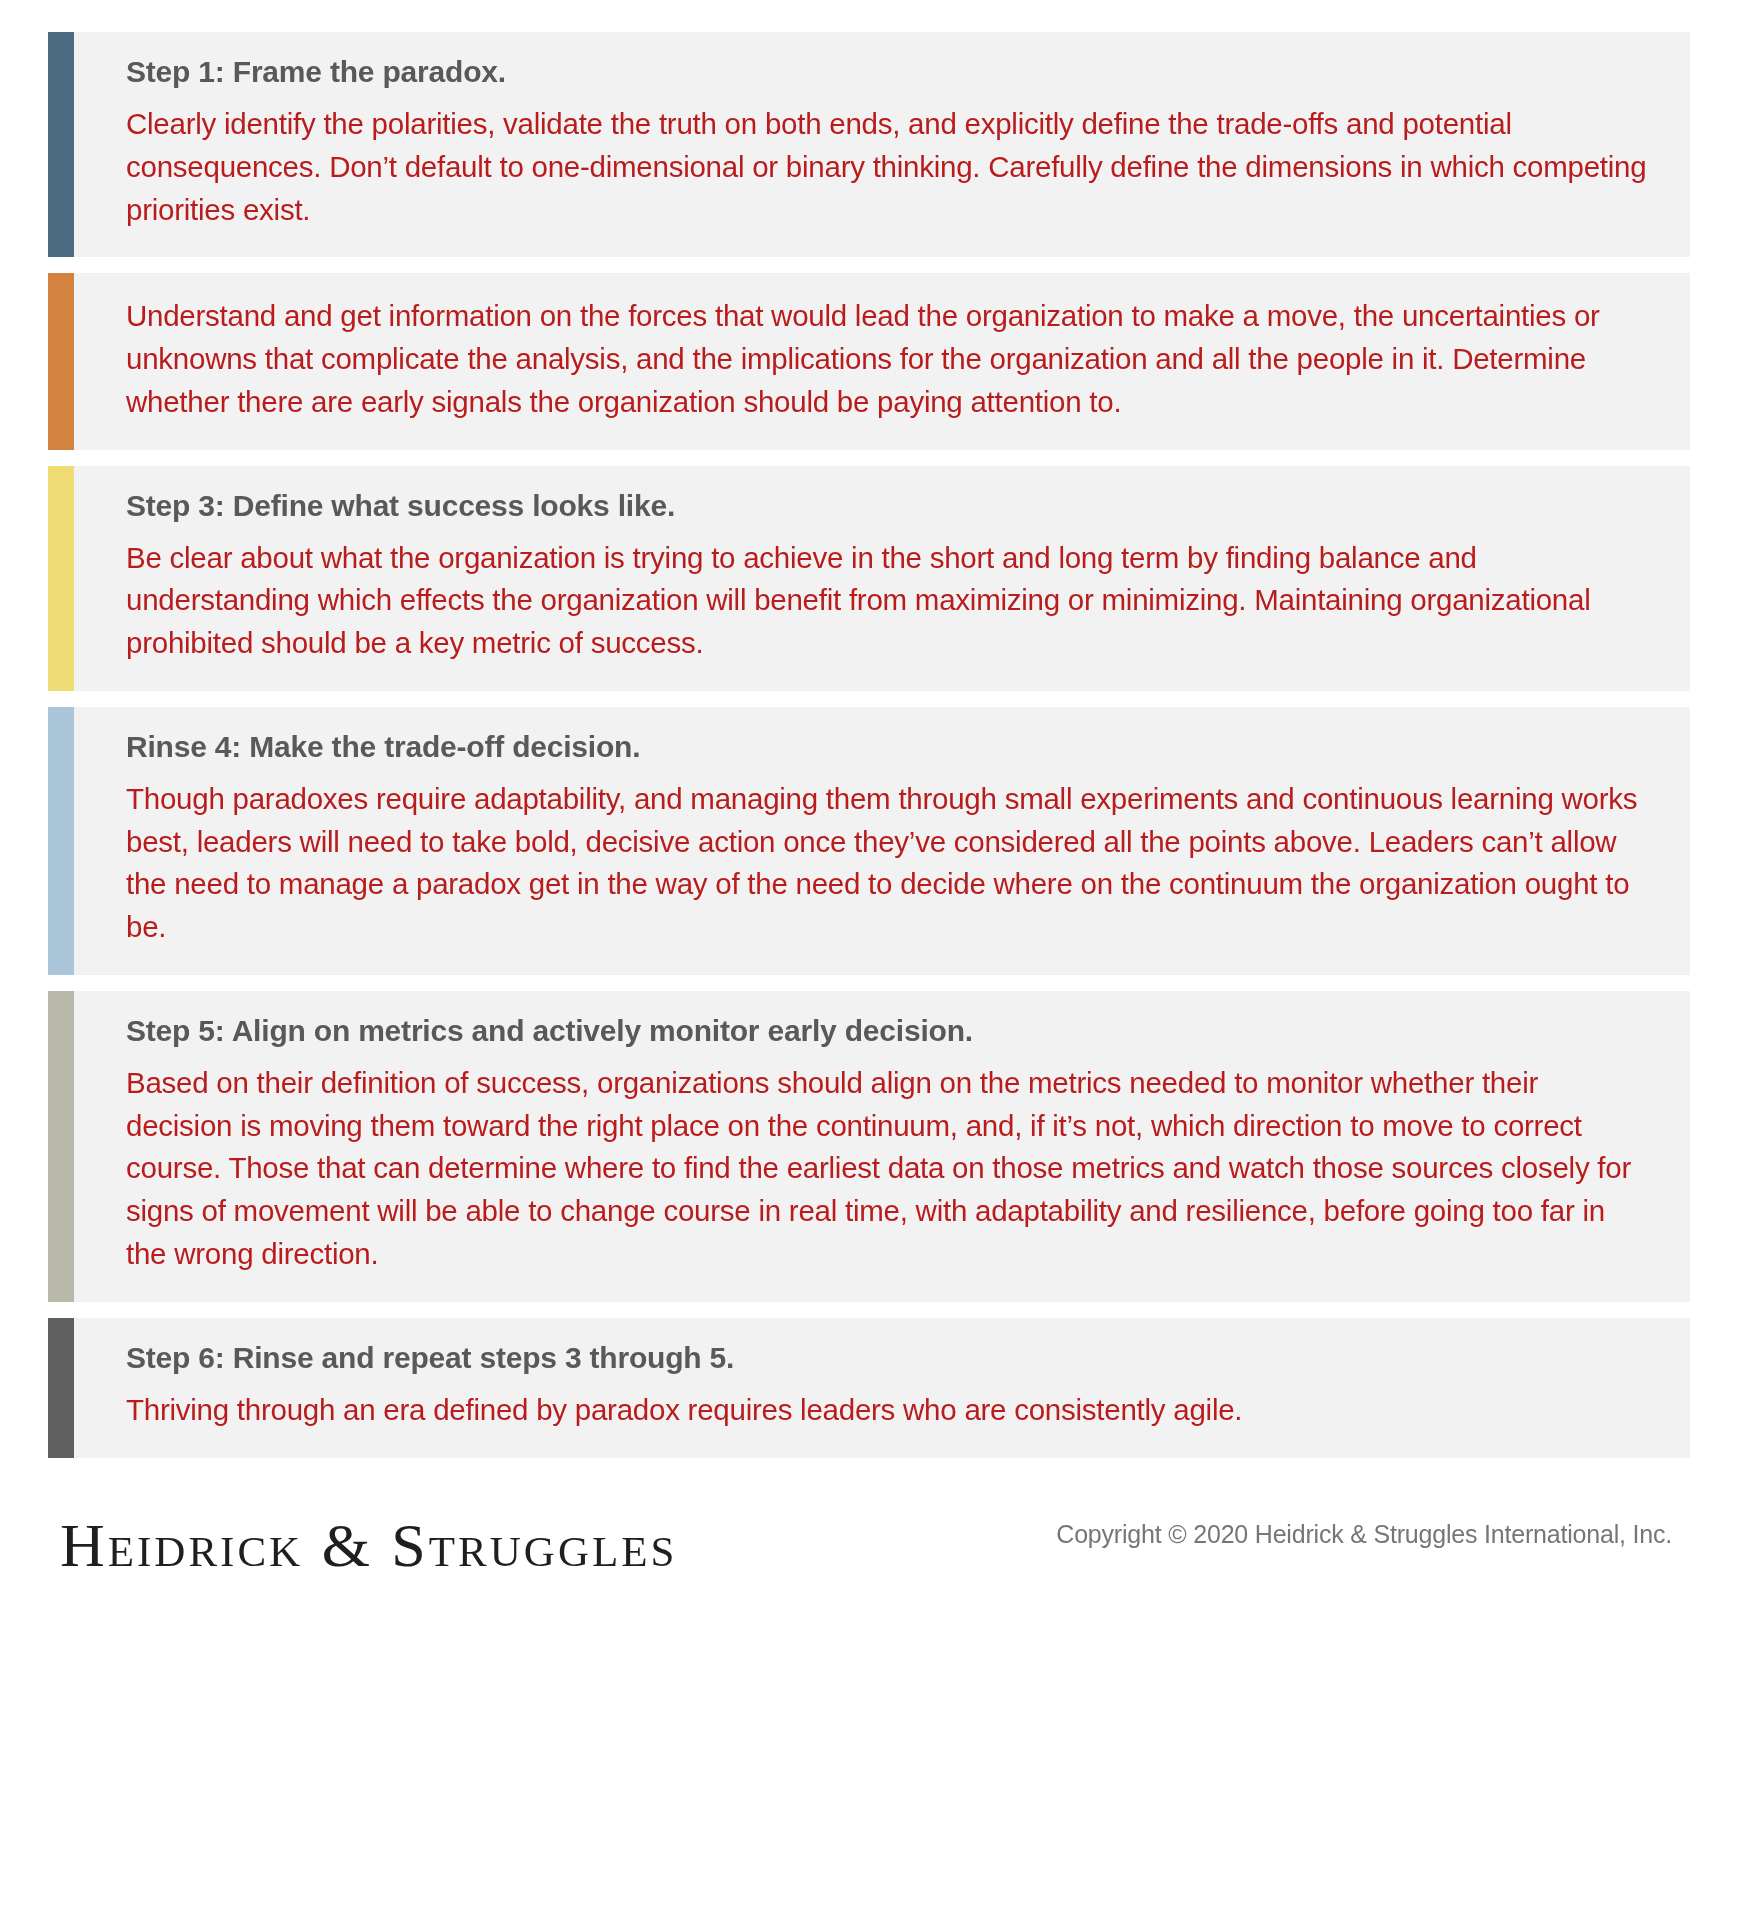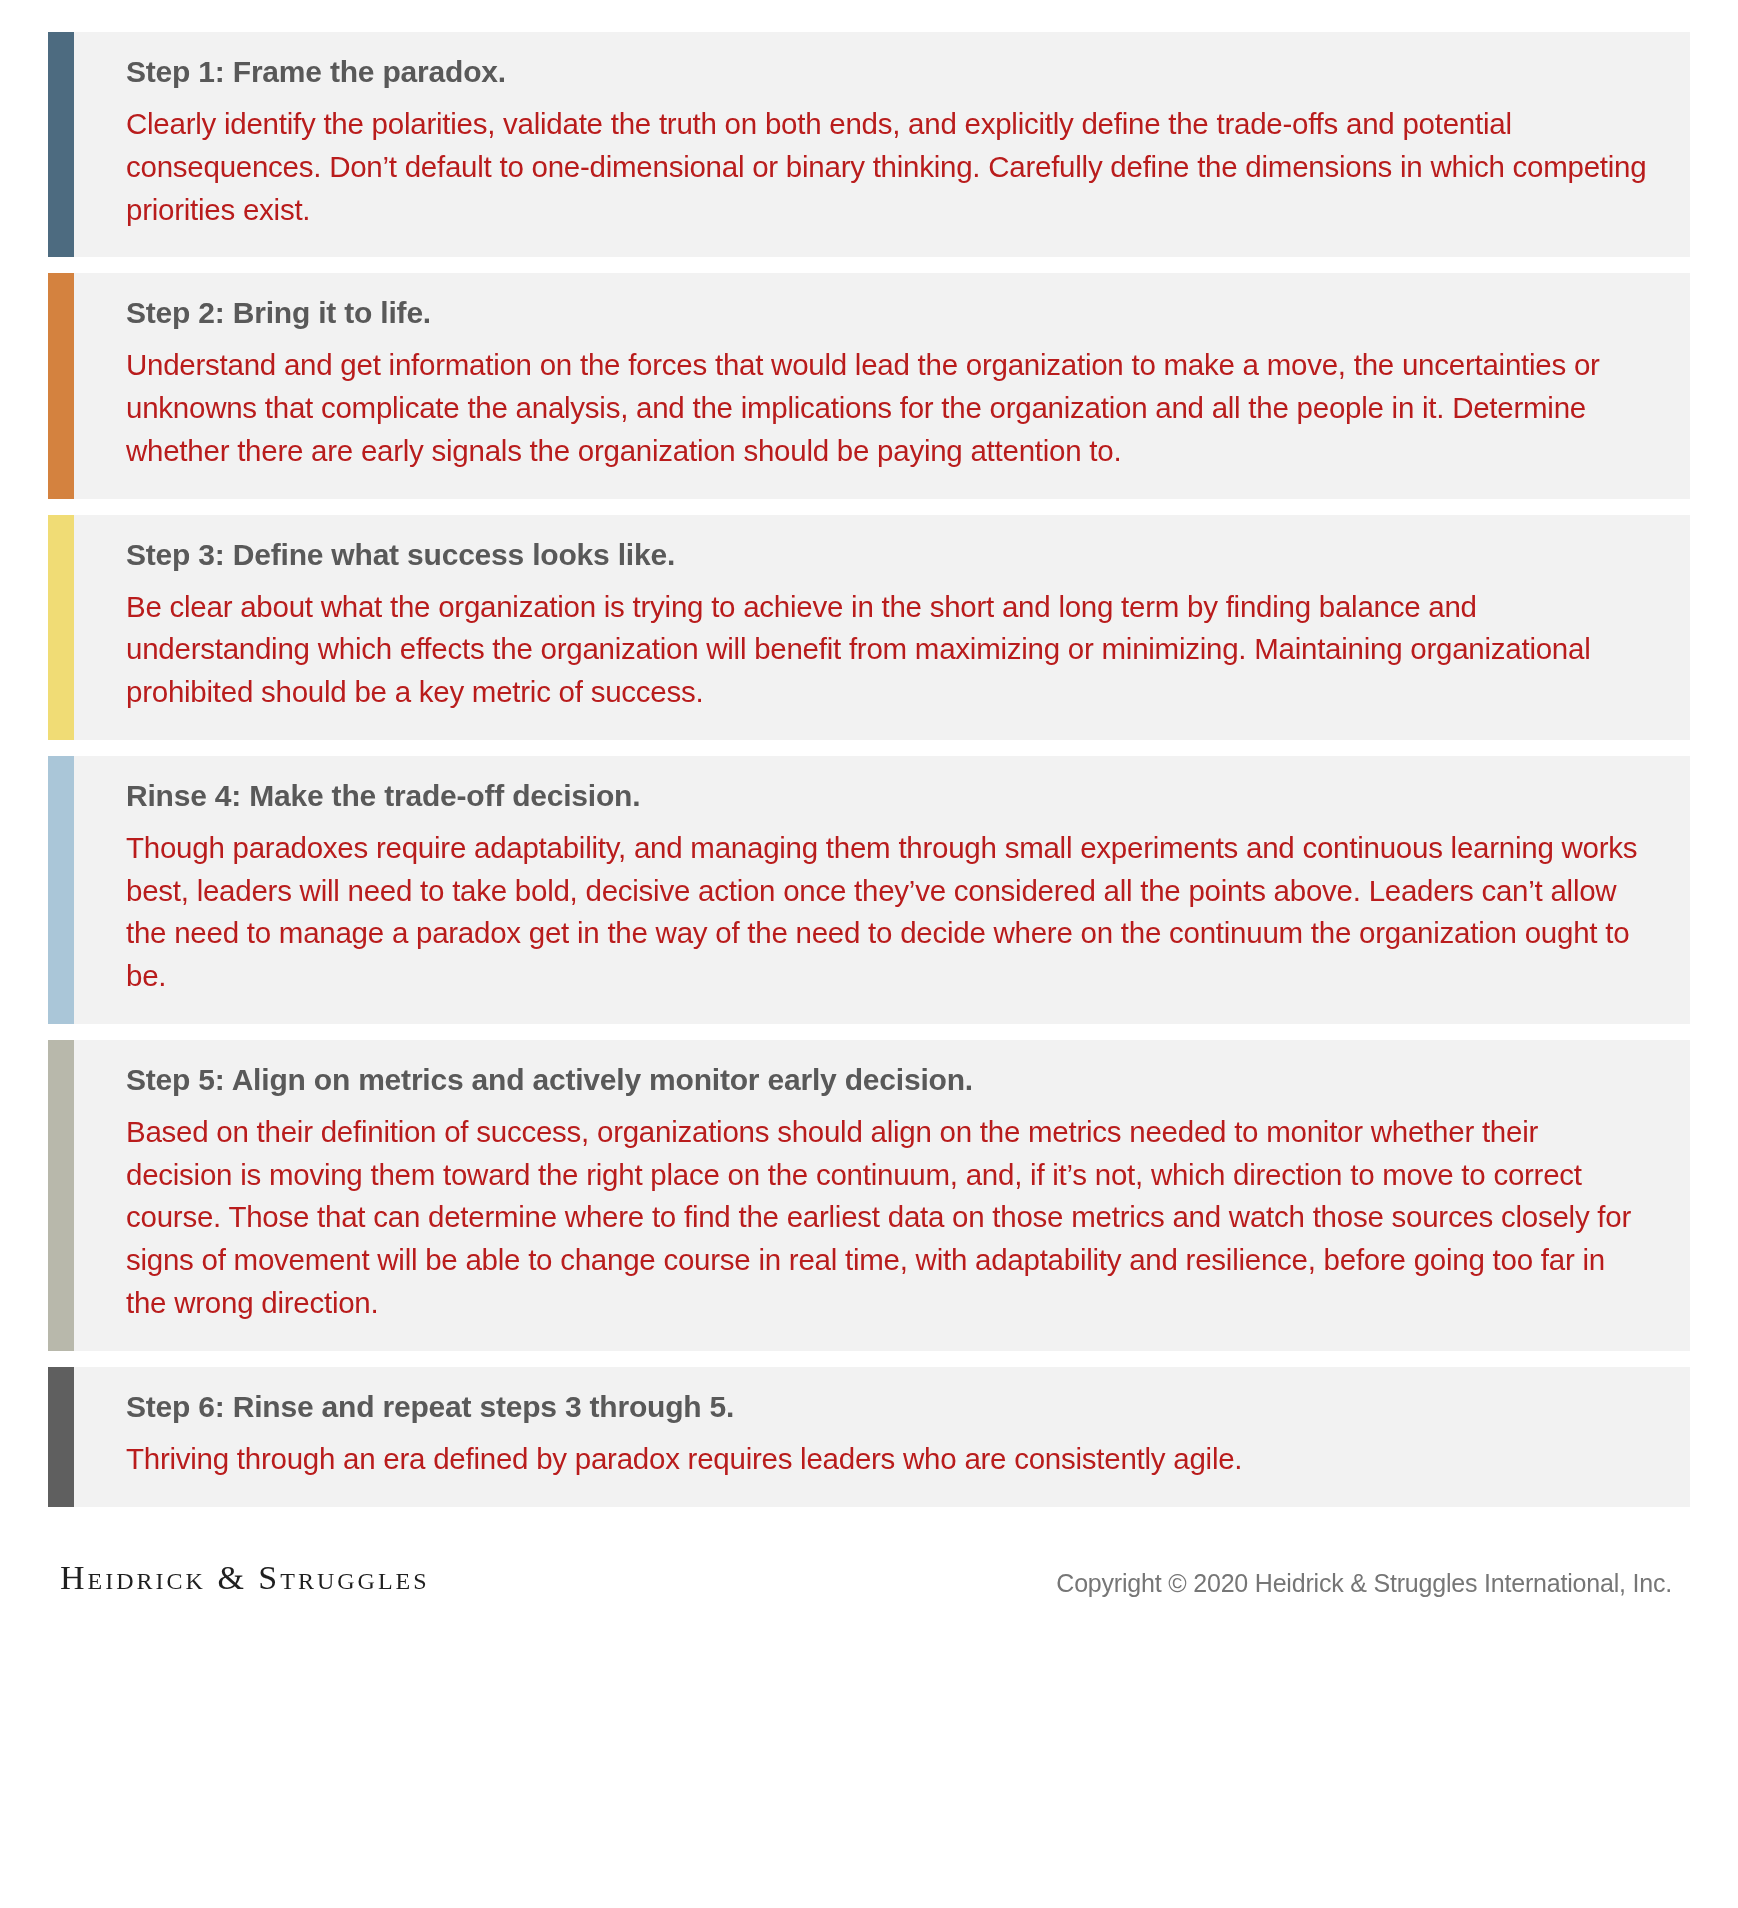--- a/index.html
+++ b/index.html
@@ -57,21 +57,21 @@
     letter-spacing: -0.25px;
   }
   .footer {
     display: flex;
     align-items: flex-start;
     justify-content: space-between;
     padding: 52px 8px 0 12px;
   }
   .logo {
     font-family: "Liberation Serif", serif;
-    font-size: 34px;
+    font-size: 62px;
     color: #1f1f1f;
     font-variant: small-caps;
     letter-spacing: 3px;
     white-space: nowrap;
     font-weight: normal;
   }
   .copyright {
     text-align: left;
     font-size: 25px;
     color: #767676;
@@ -93,21 +93,20 @@
       <div class="accent-bar" style="background:#4d6b80"></div>
       <div class="card-body">
         <h2 class="step-heading">Step 1: Frame the paradox.</h2>
         <p class="step-text">Clearly identify the polarities, validate the truth on both ends, and explicitly define the trade-offs and potential consequences. Don’t default to one-dimensional or binary thinking. Carefully define the dimensions in which competing priorities exist.</p>
       </div>
     </div>
 
     <div class="step-card">
       <div class="accent-bar" style="background:#d4823f"></div>
       <div class="card-body">
-        <h2 class="step-heading">Step 2: Bring it to life.</h2>
         <p class="step-text">Understand and get information on the forces that would lead the organization to make a move, the uncertainties or unknowns that complicate the analysis, and the implications for the organization and all the people in it. Determine whether there are early signals the organization should be paying attention to.</p>
       </div>
     </div>
 
     <div class="step-card">
       <div class="accent-bar" style="background:#f0dc75"></div>
       <div class="card-body">
         <h2 class="step-heading">Step 3: Define what success looks like.</h2>
         <p class="step-text">Be clear about what the organization is trying to achieve in the short and long term by finding balance and understanding which effects the organization will benefit from maximizing or minimizing. Maintaining organizational prohibited should be a key metric of success.</p>
       </div>

